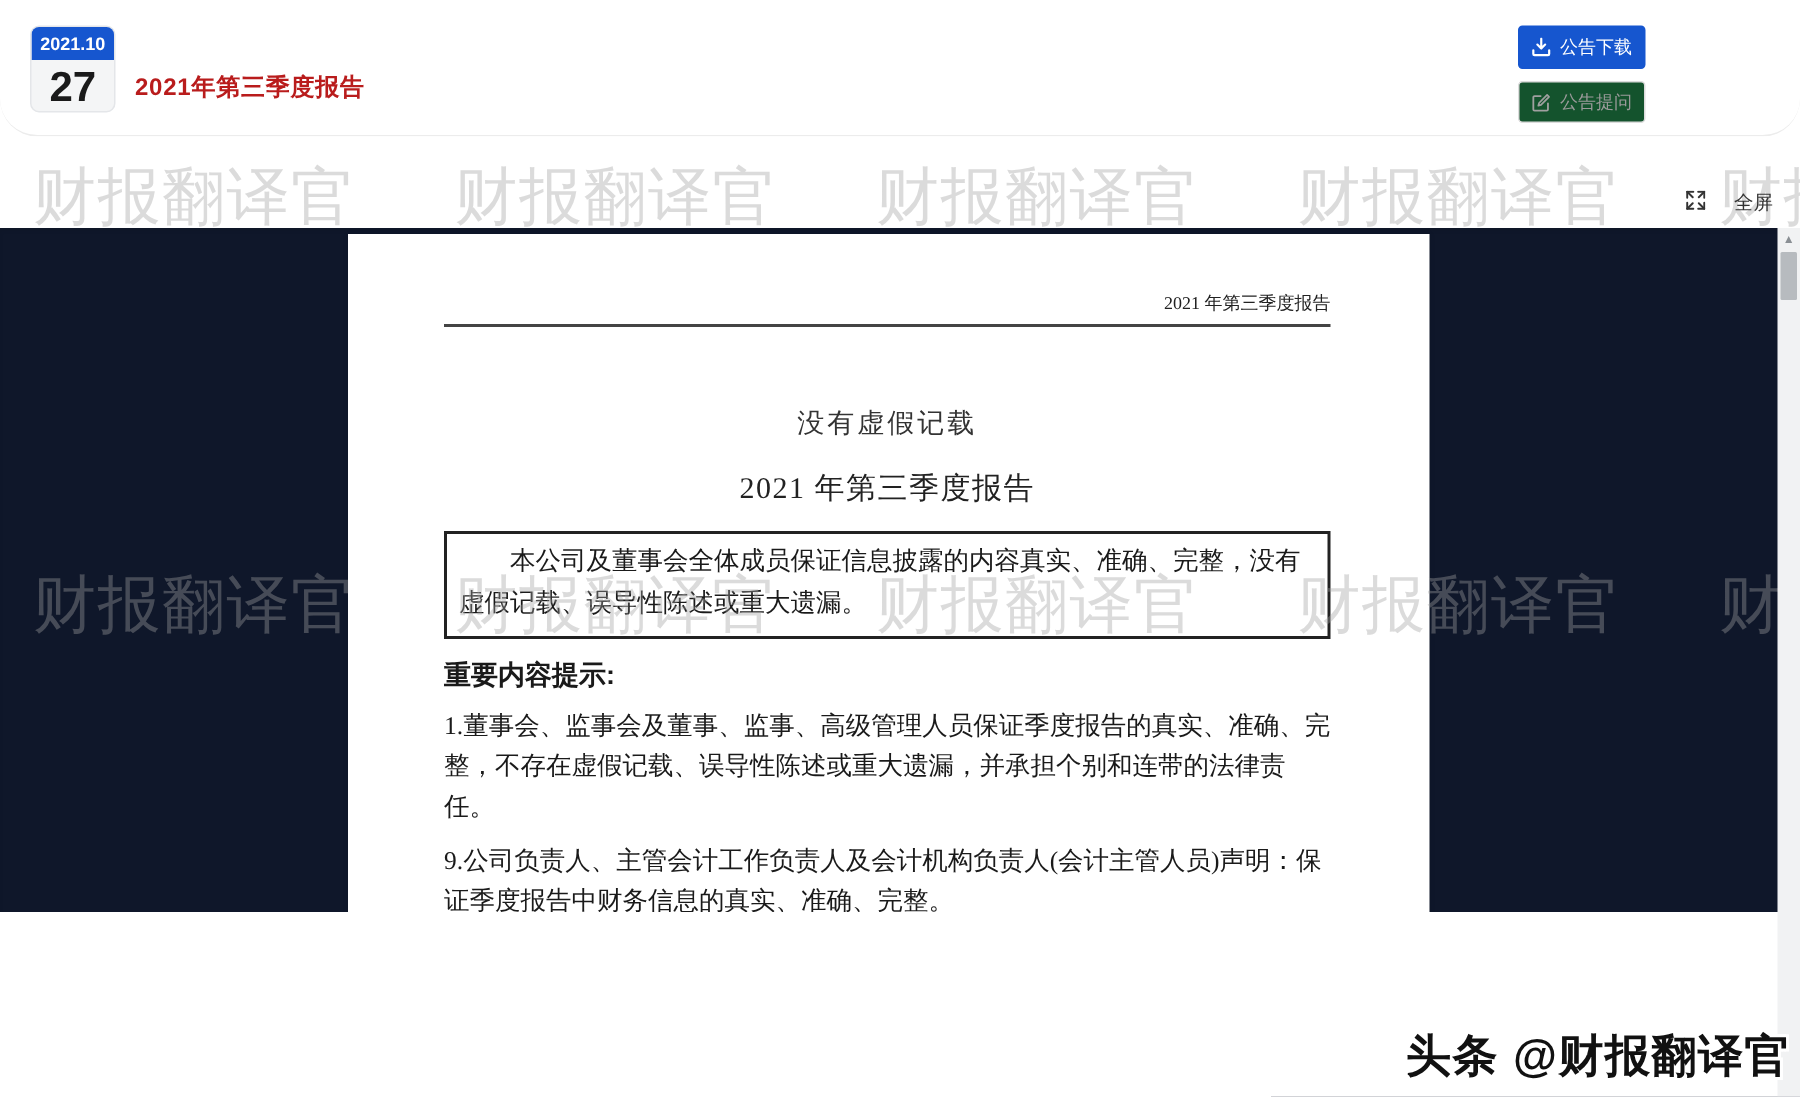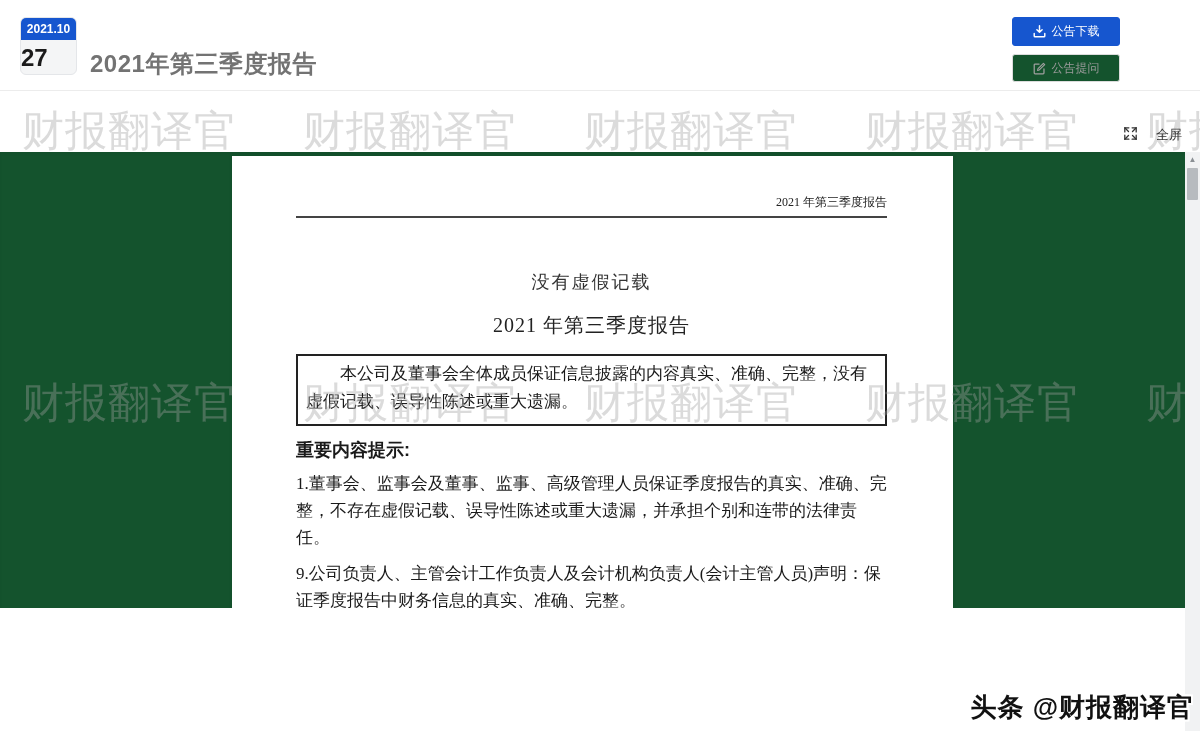--- a/index.html
+++ b/index.html
@@ -2,44 +2,44 @@
 <html><head>
 <meta charset="utf-8">
 <style>
   * { margin:0; padding:0; box-sizing:border-box; }
   html,body { width:1200px; height:731px; overflow:hidden; background:#fff;
     font-family:"Liberation Sans", "DejaVu Sans", sans-serif; }
   #app { position:relative; width:1200px; height:731px; overflow:hidden; background:#fff; }
 
   
   .header { position:absolute; left:0; top:0; width:1200px; height:91px;
-    background:#fff; border-bottom:1px solid #ececec; z-index:10; }
+    background:#fff; border-bottom:1px solid #ececec; z-index:10;border-radius:25px; }
   .date-badge { position:absolute; left:20px; top:17px; width:57px; height:58px;
     border-radius:6px; overflow:hidden; border:1px solid #e4e6e9; background:#f4f5f6; }
   .date-badge .month { display:block; height:22px; line-height:22px; text-align:center;
     background:#1656cf; color:#fff; font-size:12px; font-weight:bold; }
-  .date-badge .day { display:block; height:35px; line-height:35px; text-align:left;
-    color:#1a1a1a; font-size:24px; font-weight:bold; }
-  .page-title { position:absolute; left:90px; top:48px; font-size:24px; font-weight:bold;
-    color:#737373; letter-spacing:0.5px; }
+  .date-badge .day { display:block; height:35px; line-height:35px; text-align:center;
+    color:#1a1a1a; font-size:28px; font-weight:bold; }
+  .page-title { position:absolute; left:90px; top:48px; font-size:16px; font-weight:bold;
+    color:#b91c1c; letter-spacing:0.5px; }
   .hdr-buttons { position:absolute; right:96px; top:17px; width:92px; }
   .btn { display:flex; align-items:center; justify-content:center; gap:6px;
-    width:108px; height:29px; border-radius:3px; font-size:12px; cursor:pointer; }
+    width:85px; height:29px; border-radius:3px; font-size:12px; cursor:pointer; }
   .btn-primary { background:#1656cf; color:#fff; border:1px solid #1656cf; }
   .btn-ghost { background:#14532d; color:#9a9a9a; border:1px solid #dcdcdc; margin-top:8px; height:28px; }
   .btn svg { display:block; }
 
   
   .band { position:absolute; left:0; top:92px; width:1200px; height:60px; background:#fff; z-index:4; }
   .fullscreen { position:absolute; right:18px; top:126px; display:flex; align-items:center; gap:19px;
     font-size:13px; color:#333; z-index:12; cursor:pointer; }
 
   
   .viewer { position:absolute; left:0; top:152px; width:1200px; height:456px;
-    background:#14532d; box-shadow:inset 0 2px 3px rgba(0,0,0,0.05); z-index:3; overflow:hidden; }
+    background:#0f172a; box-shadow:inset 0 2px 3px rgba(0,0,0,0.05); z-index:3; overflow:hidden; }
   .doc-page { position:absolute; left:232px; top:4px; width:721px; height:600px;
     background:#fff; box-shadow:0 0 4px rgba(0,0,0,0.08);
     padding:38px 66px 0 64px; color:#1a1a1a;
     font-family:"Liberation Serif", "DejaVu Serif", serif; }
   .doc-small-header { text-align:right; font-size:12px; color:#222; margin-bottom:5px; }
   .doc-rule { border-bottom:2px solid #444; margin-bottom:42px; }
   .codes-row { display:flex; justify-content:space-between; font-size:17px; font-weight:bold; }
   .company { text-align:center; font-size:18px; color:#333; margin-top:52px; letter-spacing:2px; }
   .doc-title { text-align:center; font-size:20px; color:#222; margin-top:18px; letter-spacing:1px; }
   .pledge-box { border:2px solid #222; margin-top:15px; padding:4px 8px 8px 8px;
@@ -60,21 +60,21 @@
   
   .wm-layer { position:absolute; left:0; top:0; width:1200px; height:542px;
     pointer-events:none; z-index:6; overflow:hidden; }
   .wm-row { position:absolute; left:22px; display:flex; gap:66px; white-space:nowrap; }
   .wm-row span { font-size:42px; color:rgba(160,160,160,0.38); letter-spacing:1px;
     font-family:"Liberation Sans","DejaVu Sans",sans-serif; }
   .wm-row-1 { top:103px; }
   .wm-row-2 { top:375px; }
   .wm-row-3 { top:649px; }
   .brand-logo { position:absolute; right:6px; bottom:6px; z-index:20;
-    font-size:26px; font-weight:bold; color:#111; letter-spacing:1px;
+    font-size:30px; font-weight:bold; color:#111; letter-spacing:1px;
     font-family:"Liberation Sans","DejaVu Sans",sans-serif;
     text-shadow:-2px -2px 0 #fff, 2px -2px 0 #fff, -2px 2px 0 #fff, 2px 2px 0 #fff,
       0 -2px 0 #fff, 0 2px 0 #fff, -2px 0 0 #fff, 2px 0 0 #fff; }
 </style>
 </head>
 <body>
 
 <div id="app">
 
   <div class="header">

